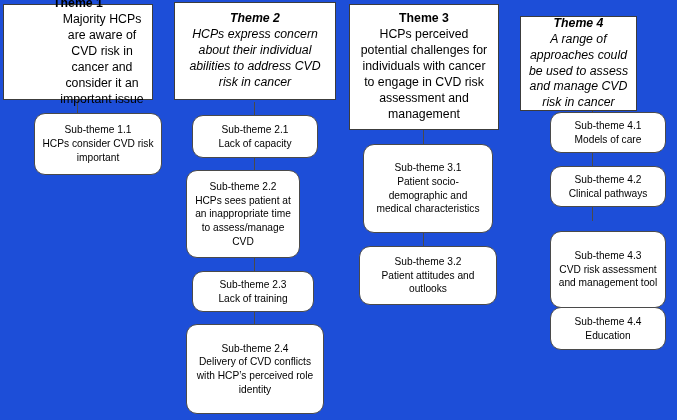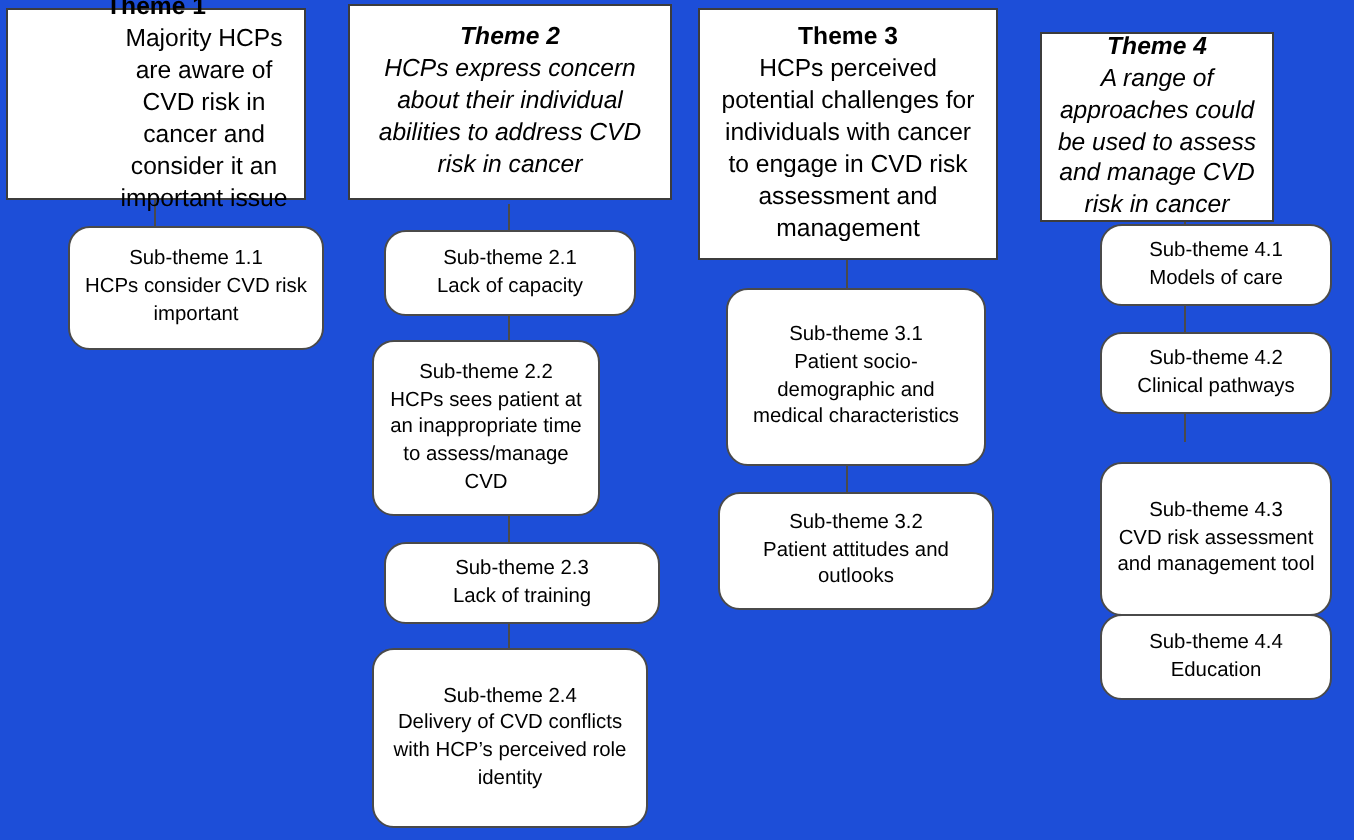--- a/index.html
+++ b/index.html
@@ -90,21 +90,21 @@
 
   <div class="connector" style="left:254px; top:158px; height:13px;"></div>
 
   <div class="box sub-box" style="left:186px; top:170px; width:114px; height:88px; padding:16px 7px;">
     <div class="sub-title" style="font-size:10.2px;">Sub-theme 2.2</div>
     <div class="sub-body" style="font-size:10.2px;">HCPs sees patient at an inappropriate time to assess/manage CVD</div>
   </div>
 
   <div class="connector" style="left:254px; top:258px; height:14px;"></div>
 
-  <div class="box sub-box" style="left:192px; top:271px; width:138px; height:41px; padding:3px 7px;">
+  <div class="box sub-box" style="left:192px; top:271px; width:122px; height:41px; padding:3px 7px;">
     <div class="sub-title" style="font-size:10.2px;">Sub-theme 2.3</div>
     <div class="sub-body" style="font-size:10.2px;">Lack of training</div>
   </div>
 
   <div class="connector" style="left:254px; top:312px; height:13px;"></div>
 
   <div class="box sub-box" style="left:186px; top:324px; width:138px; height:90px; padding:5px 7px;">
     <div class="sub-title" style="font-size:10.2px;">Sub-theme 2.4</div>
     <div class="sub-body" style="font-size:10.2px;">Delivery of CVD conflicts with HCP’s perceived role identity</div>
   </div>

